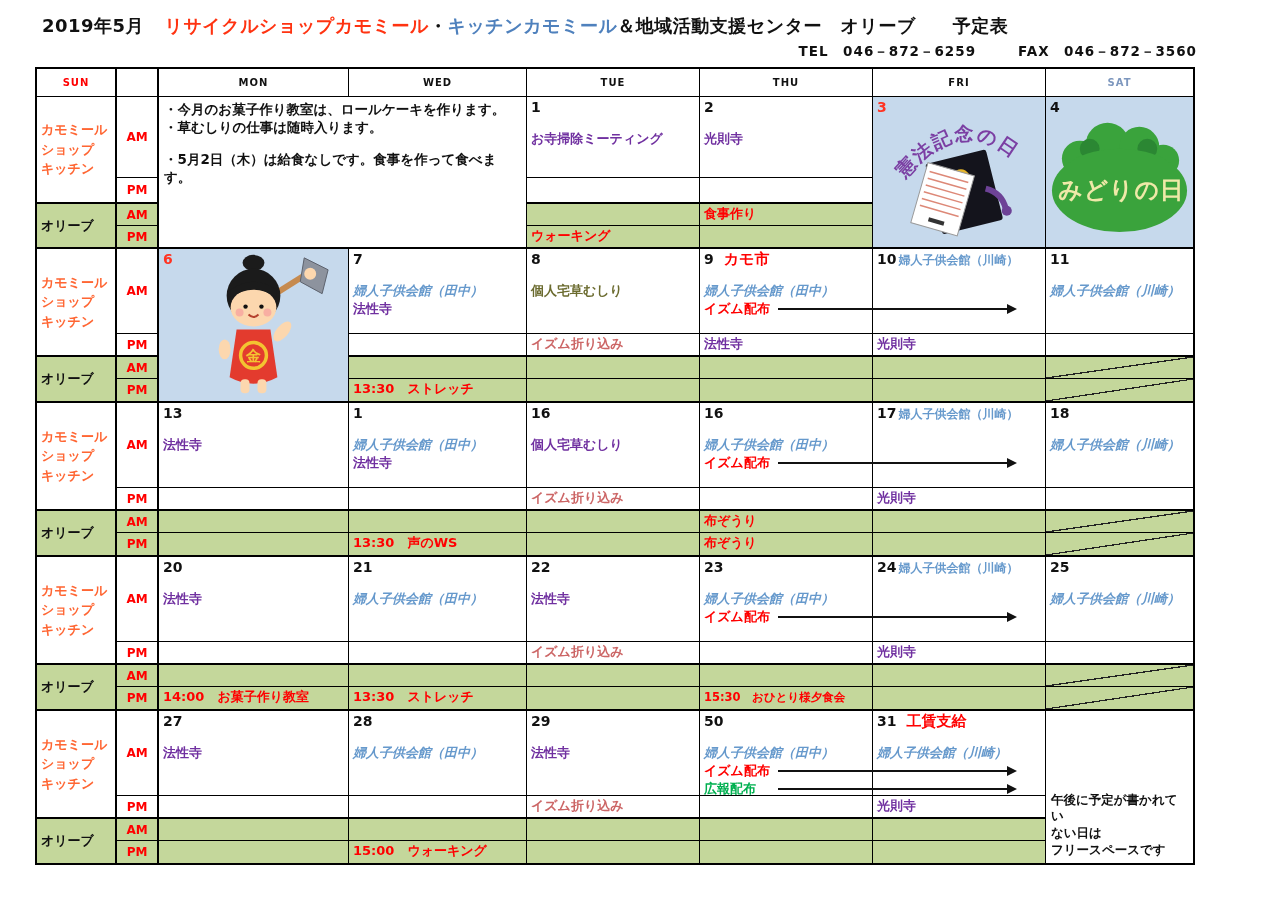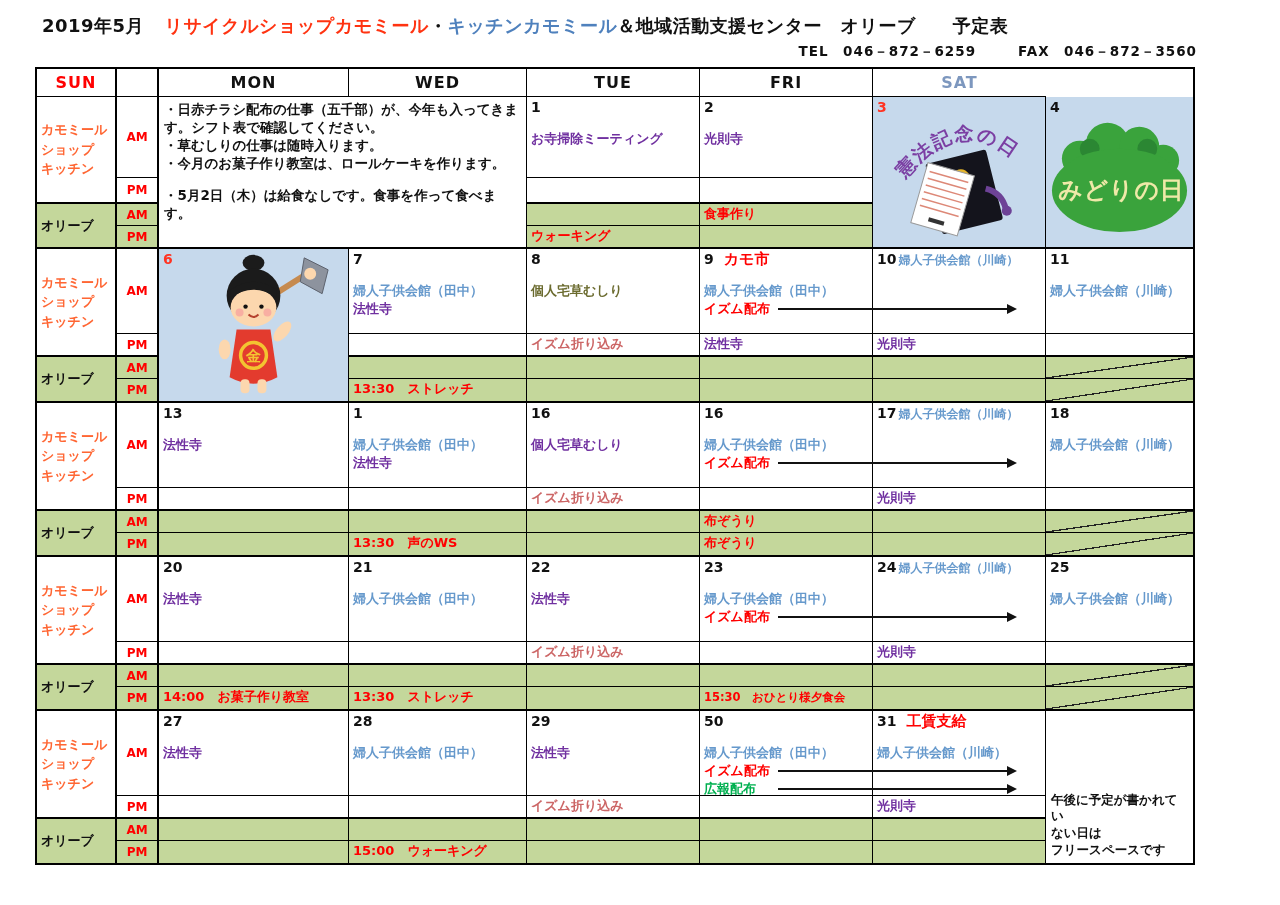--- a/index.html
+++ b/index.html
@@ -29,37 +29,37 @@
   .c{position:relative;border-right:1px solid #000;border-bottom:1px solid #000;
      overflow:hidden;min-width:0;min-height:0;}
   .vr2{border-right-width:2px;}
   .bb2{border-bottom-width:2px;}
   .bb0{border-bottom:none;}
   .br0{border-right:none;}
   .g{background:var(--cellGreen);}
   .lb{background:var(--cellBlue);}
   .diag{background:linear-gradient(to bottom right,rgba(0,0,0,0) 48.6%,#222 48.6%,#222 51.4%,rgba(0,0,0,0) 51.4%),var(--cellGreen);}
 
-  .hc{display:flex;align-items:center;justify-content:center;font-weight:bold;font-size:16px;letter-spacing:1px;}
+  .hc{display:flex;align-items:center;justify-content:center;font-weight:bold;font-size:10px;letter-spacing:1px;}
   .hc.sun{color:var(--red);} .hc.sat{color:var(--steel);}
 
   .lab{display:flex;align-items:center;padding:2px 4px;font-weight:bold;font-size:13px;line-height:1.5;}
   .kamo{color:var(--orange);}
   .pre{white-space:pre-line;}
   .ampm{display:flex;align-items:center;justify-content:center;color:var(--red);font-weight:bold;font-size:12px;}
 
   .day{padding:1px 4px;}
   .num{font-size:14px;font-weight:bold;line-height:18px;color:#111;}
   .numred{color:var(--numRed);}
   .badge{font-size:15px;font-weight:bold;color:var(--red);margin-left:10px;}
   .side{font-size:12px;font-weight:bold;color:var(--blue);margin-left:2px;}
   .ev{font-size:13px;font-weight:bold;line-height:18px;}
   .mt{margin-top:14px;}
   .small{font-size:11.5px;}
-  .t-blue{color:var(--blue);} .t-purple{color:var(--purple);} .t-red{color:var(--red);}
+  .t-blue{color:var(--blue);font-style:italic;} .t-purple{color:var(--purple);} .t-red{color:var(--red);}
   .t-salmon{color:var(--salmon);} .t-olive{color:var(--oliveGreen);} .t-green{color:var(--green);}
 
   .notes{padding:3px 5px;}
   .notes p{margin:0;font-size:13.5px;font-weight:bold;line-height:18px;}
   .notes .n4{margin-top:14px;}
 
   .ill{padding:0;}
   .ill svg{display:block;width:100%;height:100%;}
   .ilnum{position:absolute;top:1px;left:4px;z-index:2;}
 
@@ -86,38 +86,38 @@
   </div>
 
   <div class="cal">
 
     <div class="hdr">
       <div class="c vr2 hc sun">SUN</div>
       <div class="c vr2 hc"></div>
       <div class="c hc">MON</div>
       <div class="c hc">WED</div>
       <div class="c hc">TUE</div>
+      <div class="c hc">THU</div>
       <div class="c hc">FRI</div>
       <div class="c hc sat br0">SAT</div>
     </div>
 
     <div class="week w1">
       <div class="c vr2 bb2 lab kamo pre" style="grid-area:1/1/3/2">カモミール
 ショップ
 キッチン</div>
       <div class="c vr2 g bb0 lab" style="grid-area:3/1/5/2">オリーブ</div>
       <div class="c vr2 ampm" style="grid-area:1/2/2/3">AM</div>
       <div class="c vr2 bb2 ampm" style="grid-area:2/2/3/3">PM</div>
       <div class="c vr2 g ampm" style="grid-area:3/2/4/3">AM</div>
       <div class="c vr2 g bb0 ampm" style="grid-area:4/2/5/3">PM</div>
 
       <div class="c bb0 notes" style="grid-area:1/3/5/5">
-        <p>・日赤チラシ配布の仕事（五千部）が、今年も入ってきます。シフト表で確認してください。</p>
+        <p>・今月のお菓子作り教室は、ロールケーキを作ります。</p>
         <p>・草むしりの仕事は随時入ります。</p>
-        <p>・今月のお菓子作り教室は、ロールケーキを作ります。</p>
         <p class="n4">・5月2日（木）は給食なしです。食事を作って食べます。</p>
       </div>
 
       <div class="c day" style="grid-area:1/5/2/6">
         <div class="num">1</div>
         <div class="ev t-purple mt">お寺掃除ミーティング</div>
       </div>
       <div class="c bb2" style="grid-area:2/5/3/6"></div>
       <div class="c g" style="grid-area:3/5/4/6"></div>
       <div class="c g bb0 day" style="grid-area:4/5/5/6">

